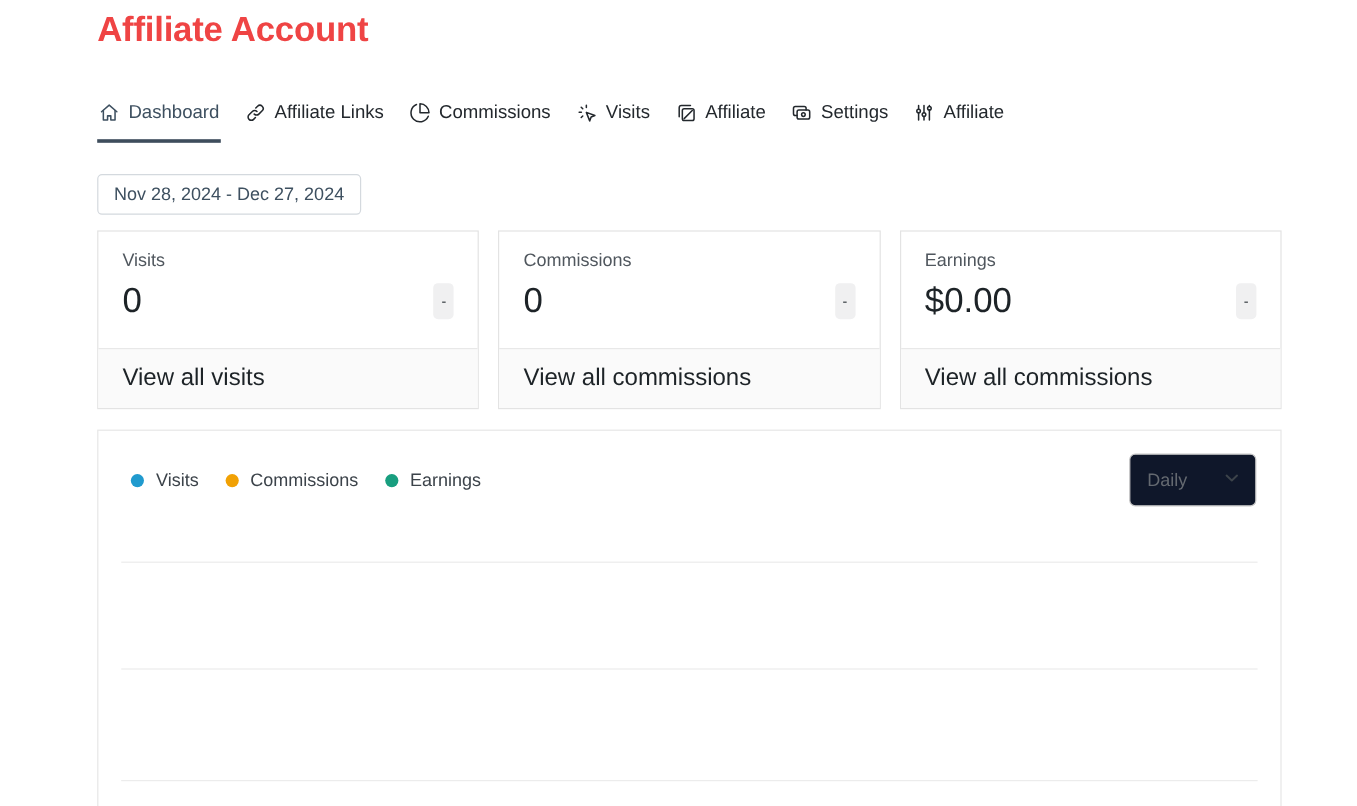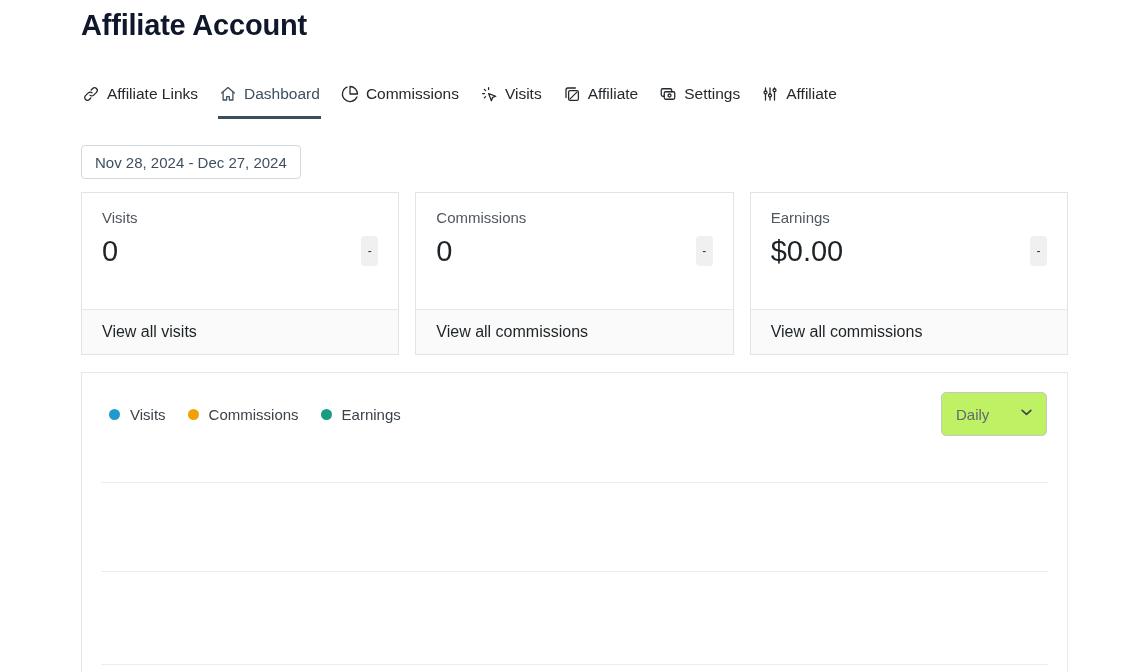--- a/index.html
+++ b/index.html
@@ -10,21 +10,21 @@
     color: #23282d;
     overflow: hidden;
   }
   .container { padding: 0 63px 0 81px; }
 
   
   .page-title {
     margin-top: 9px;
     font-size: 29px;
     font-weight: 600;
-    color: #0f172a;
+    color: #ef4444;
     letter-spacing: -0.2px;
   }
 
   
   .tabs {
     margin-top: 41px;
     display: flex;
     gap: 19px;
     align-items: flex-end;
   }
@@ -73,24 +73,23 @@
     align-items: center;
     justify-content: center;
     font-size: 12px;
     color: #2c3338;
     padding: 0 4px;
   }
   .stat-footer {
     border-top: 1px solid #e8e8e8;
     background: #fafafa;
     padding: 13px 20px;
-    font-size: 16px;
+    font-size: 20px;
     color: #1d2327;
     cursor: pointer;
-    margin-top: 19px;
   }
 
   
   .chart-card {
     margin-top: 17px;
     border: 1px solid #e7e7e7;
     background: #fff;
     height: 420px;
   }
   .chart-header {
@@ -106,51 +105,51 @@
     width: 106px;
     height: 44px;
     border: 1px solid #c6c6c6;
     border-radius: 5px;
     display: flex;
     align-items: center;
     justify-content: space-between;
     padding: 0 12px 0 14px;
     font-size: 15px;
     color: #646970;
-    background: #bef264;
+    background: #0f172a;
     cursor: pointer;
   }
   .chart-plot { margin: 16px 19px 0; position: relative; height: 250px; }
   .gridline { position: absolute; left: 0; right: 0; height: 1px; background: #ececec; }
 </style>
 </head>
 <body>
 
 <div class="container">
 
   <h1 class="page-title">Affiliate Account</h1>
 
   <nav class="tabs">
+    <div class="tab active">
+      <span>
+        <svg viewBox="0 0 24 24" width="18" height="18" fill="none" stroke="currentColor" stroke-width="1.7" stroke-linecap="round" stroke-linejoin="round">
+            <path d="M3.5 10.8 12 3.4l8.5 7.4"></path>
+            <path d="M5.5 9.4V20h4.7v-4.6h3.6V20h4.7V9.4"></path>
+          </svg>
+      </span>
+      <span>Dashboard</span>
+    </div>
     <div class="tab">
       <span>
         <svg viewBox="0 0 24 24" width="18" height="18" fill="none" stroke="currentColor" stroke-width="1.7" stroke-linecap="round" stroke-linejoin="round">
             <path d="M10.5 13.5a3.6 3.6 0 0 0 5.1 0l3.7-3.7a3.6 3.6 0 1 0-5.1-5.1l-2 2"></path>
             <path d="M13.5 10.5a3.6 3.6 0 0 0-5.1 0l-3.7 3.7a3.6 3.6 0 1 0 5.1 5.1l2-2"></path>
           </svg>
       </span>
       <span>Affiliate Links</span>
-    </div>
-    <div class="tab active">
-      <span>
-        <svg viewBox="0 0 24 24" width="18" height="18" fill="none" stroke="currentColor" stroke-width="1.7" stroke-linecap="round" stroke-linejoin="round">
-            <path d="M3.5 10.8 12 3.4l8.5 7.4"></path>
-            <path d="M5.5 9.4V20h4.7v-4.6h3.6V20h4.7V9.4"></path>
-          </svg>
-      </span>
-      <span>Dashboard</span>
     </div>
     <div class="tab">
       <span>
         <svg viewBox="0 0 24 24" width="18" height="18" fill="none" stroke="currentColor" stroke-width="1.7" stroke-linecap="round" stroke-linejoin="round">
             <path d="M21.2 15.9A10 10 0 1 1 8.1 2.8"></path>
             <path d="M22 12A10 10 0 0 0 12 2v10z"></path>
           </svg>
       </span>
       <span>Commissions</span>
     </div>

